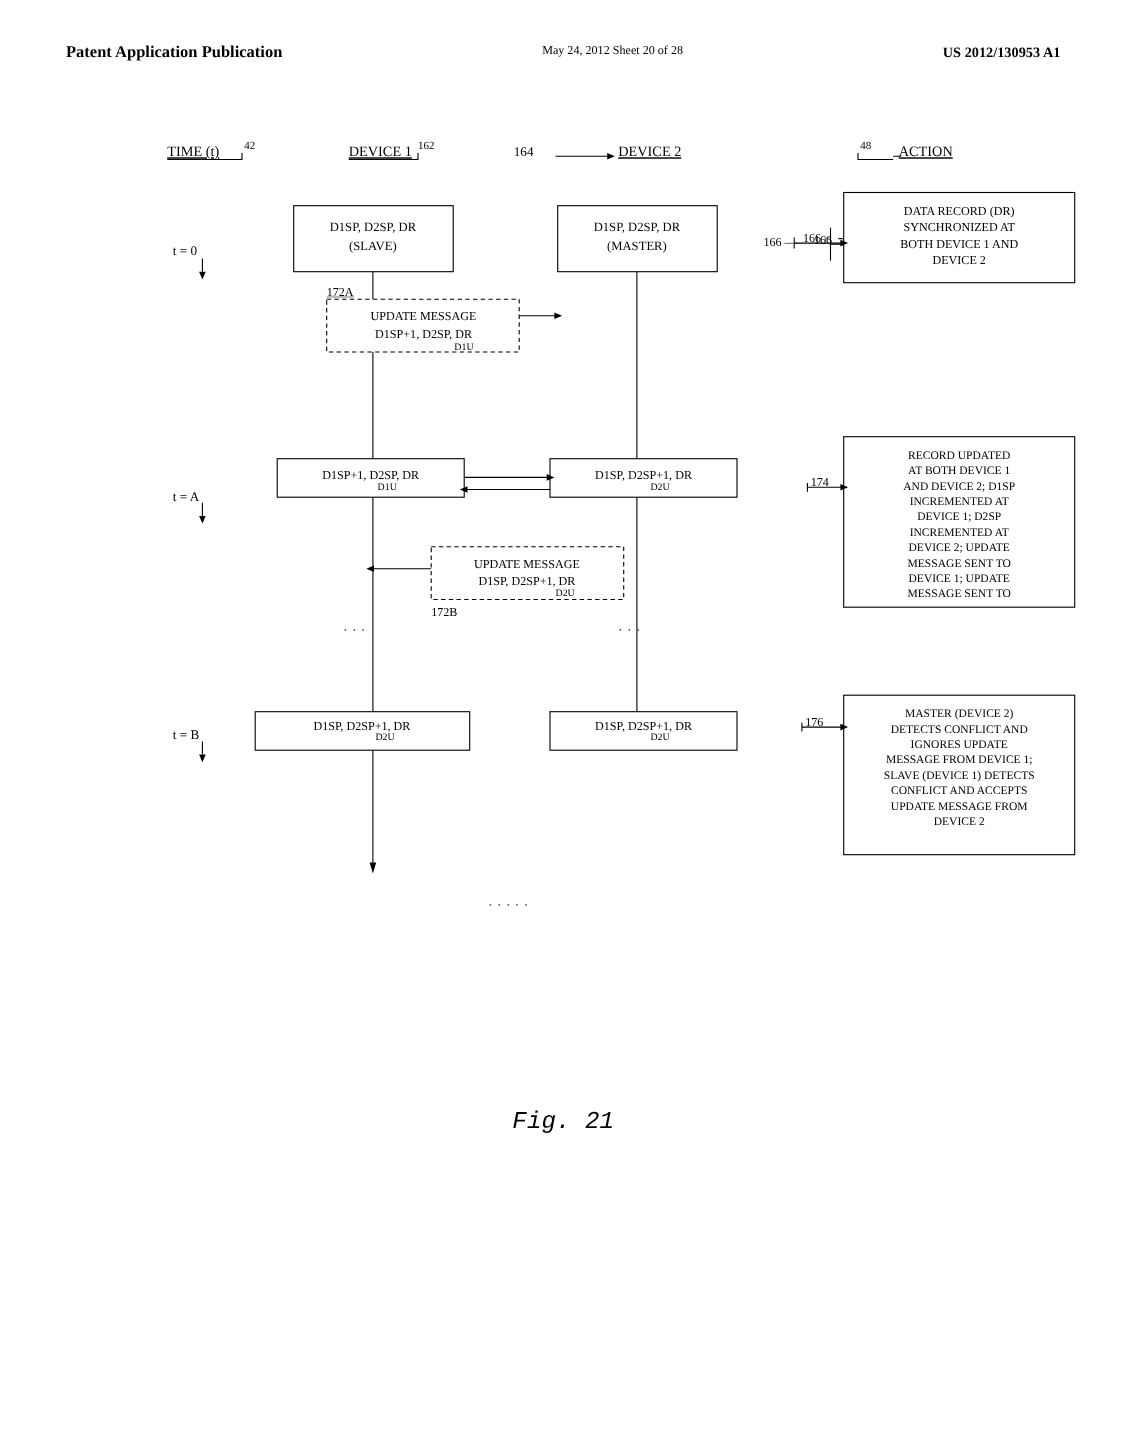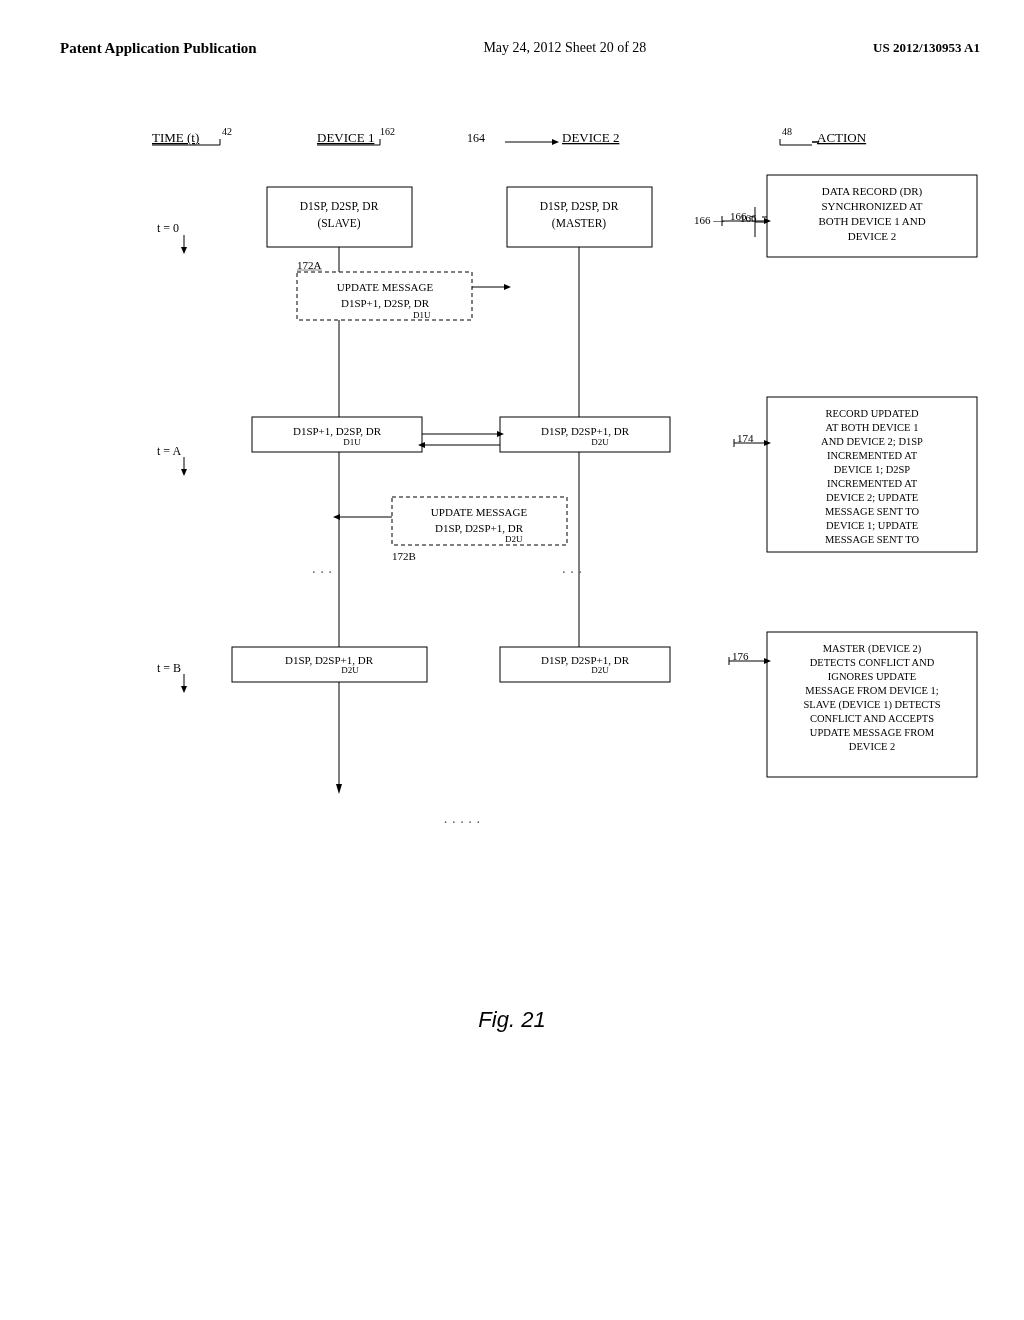--- a/index.html
+++ b/index.html
@@ -15,29 +15,29 @@
       width: 1024px;
       min-height: 1320px;
       background: #fff;
       padding: 0;
       position: relative;
     }
     .header {
       display: flex;
       justify-content: space-between;
       align-items: flex-start;
-      padding: 40px 44px 0 60px;
+      padding: 40px 60px 0 60px;
       font-size: 14px;
     }
     .header-left {
       font-weight: bold;
       font-size: 15px;
     }
     .header-center {
-      font-size: 14px;
+      font-size: 11px;
       text-align: center;
     }
     .header-right {
       font-size: 13px;
       font-weight: bold;
     }
     .diagram-area {
       position: relative;
       margin: 30px auto 0 auto;
       width: 880px;
@@ -50,21 +50,21 @@
       left: 0;
       width: 100%;
       height: 100%;
       overflow: visible;
     }
     .figure-caption {
       text-align: center;
       font-size: 22px;
       font-style: italic;
       margin-top: 20px;
-      font-family: Liberation Sans, sans-serif;
+      font-family: Liberation Mono, monospace;
     }
   </style>
 </head>
 <body>
 
 <div class="page">
 
   <div class="header">
     <div class="header-left">Patent Application Publication</div>
     <div class="header-center">May 24, 2012   Sheet 20 of 28</div>

